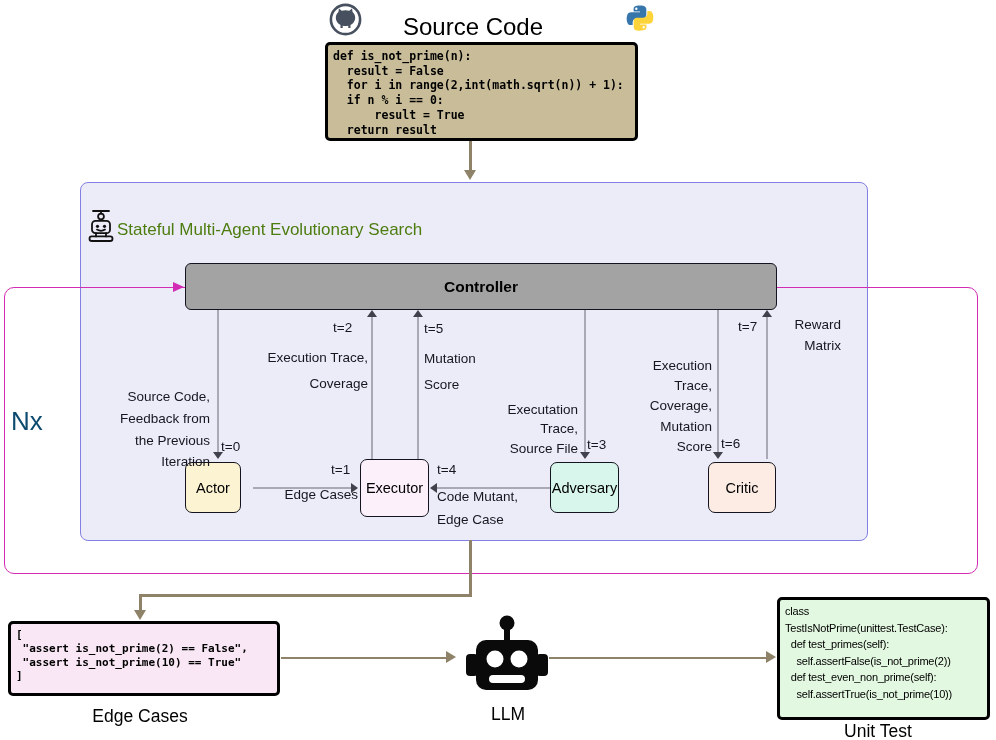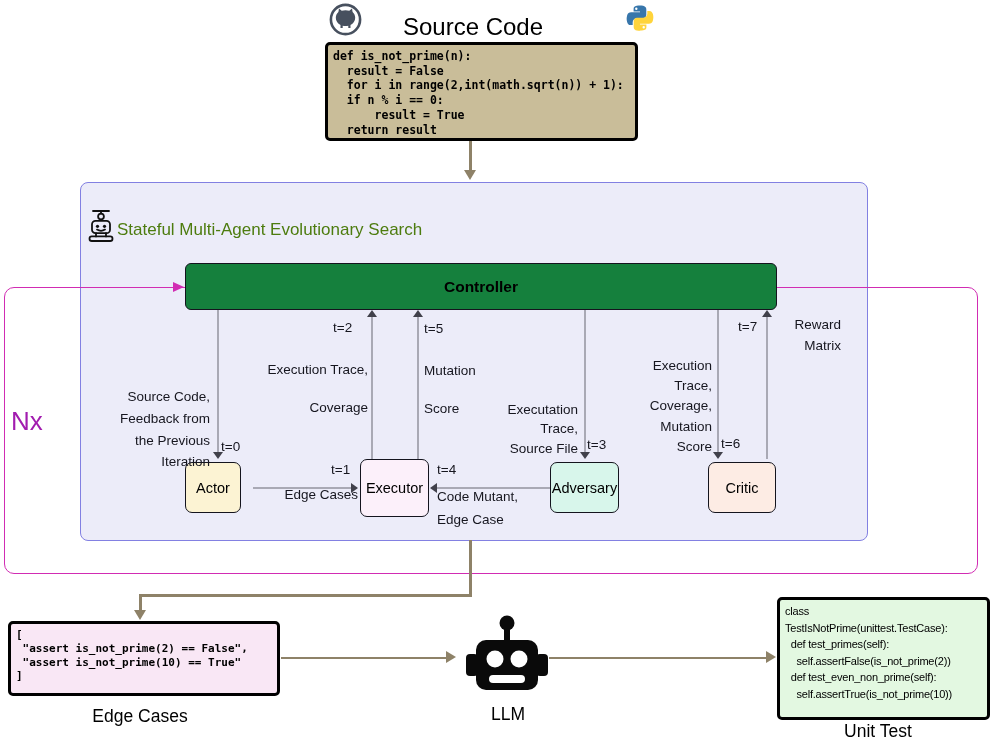--- a/index.html
+++ b/index.html
@@ -18,27 +18,27 @@
   .ut-box .cline { font:500 11px/16.5px "Liberation Sans", sans-serif; letter-spacing:-0.2px; color:#000; }
 
   
   .panel { position:absolute; left:80px; top:182px; width:788px; height:359px;
            background:#ececf9; border:1.5px solid #8280e2; border-radius:8px; z-index:1; }
   .panel-title { position:absolute; left:117px; top:220px; font-size:17px; color:#4d7c0f; z-index:4; }
 
   
   .loop-rect { position:absolute; left:4px; top:287px; width:974px; height:287px;
                border:1.6px solid #d12cb3; border-radius:10px; z-index:2; }
-  .nx { position:absolute; left:11px; top:406px; font-size:26px; color:#a21caf; z-index:4; }
+  .nx { position:absolute; left:11px; top:406px; font-size:26px; color:#0c4a6e; z-index:4; }
 
   
   .node { position:absolute; border:1.5px solid #14141e; border-radius:7px;
           display:flex; align-items:center; justify-content:center;
           font-size:14.5px; color:#000; z-index:3; }
-  .controller { left:185px; top:263px; width:592px; height:47px; background:#15803d;
+  .controller { left:185px; top:263px; width:592px; height:47px; background:#a3a3a3;
                 font-weight:700; font-size:15.5px; border-radius:6px; }
   .actor     { left:185px; top:462px; width:56px; height:51px; background:#fcf3d3; }
   .executor  { left:360px; top:459px; width:69px; height:58px; background:#fcf0fa; }
   .adversary { left:550px; top:462px; width:69px; height:51px; background:#d8f6eb; }
   .critic    { left:708px; top:462px; width:68px; height:51px; background:#fdece4; }
 
   
   .gline { position:absolute; background:#a9a9b5; z-index:2; }
   .oline { position:absolute; background:#8e8268; z-index:3; }
 
@@ -52,21 +52,21 @@
   .o-right { border-top:6.5px solid transparent; border-bottom:6.5px solid transparent; border-left:10px solid #8e8268; }
   .m-right { border-top:5.5px solid transparent; border-bottom:5.5px solid transparent; border-left:11px solid #d12cb3; }
 
   
   .etag { position:absolute; font-size:13.5px; color:#16161f; z-index:4; white-space:nowrap; }
   .eblock { position:absolute; font-size:13.5px; color:#16161f; z-index:4; }
   .tr { text-align:right; }
   .tl { text-align:left; }
   .lh19 div { line-height:19.3px; } .lh20 div { line-height:20.2px; }
   .lh21 div { line-height:21px; }  .lh22 div { line-height:21.8px; }
-  .lh23 div { line-height:23px; }  .lh26 div { line-height:26px;margin-top:12px; }
+  .lh23 div { line-height:23px; }  .lh26 div { line-height:26px; }
 
   .big-label { position:absolute; font-size:17.5px; color:#000; text-align:center; z-index:4; }
   .hdr-title { position:absolute; left:383px; top:13px; width:180px; text-align:center;
                font-size:24px; font-weight:500; color:#000; }
   .icon { position:absolute; z-index:5; }
 </style>
 </head>
 <body>
 
 <div class="canvas">

